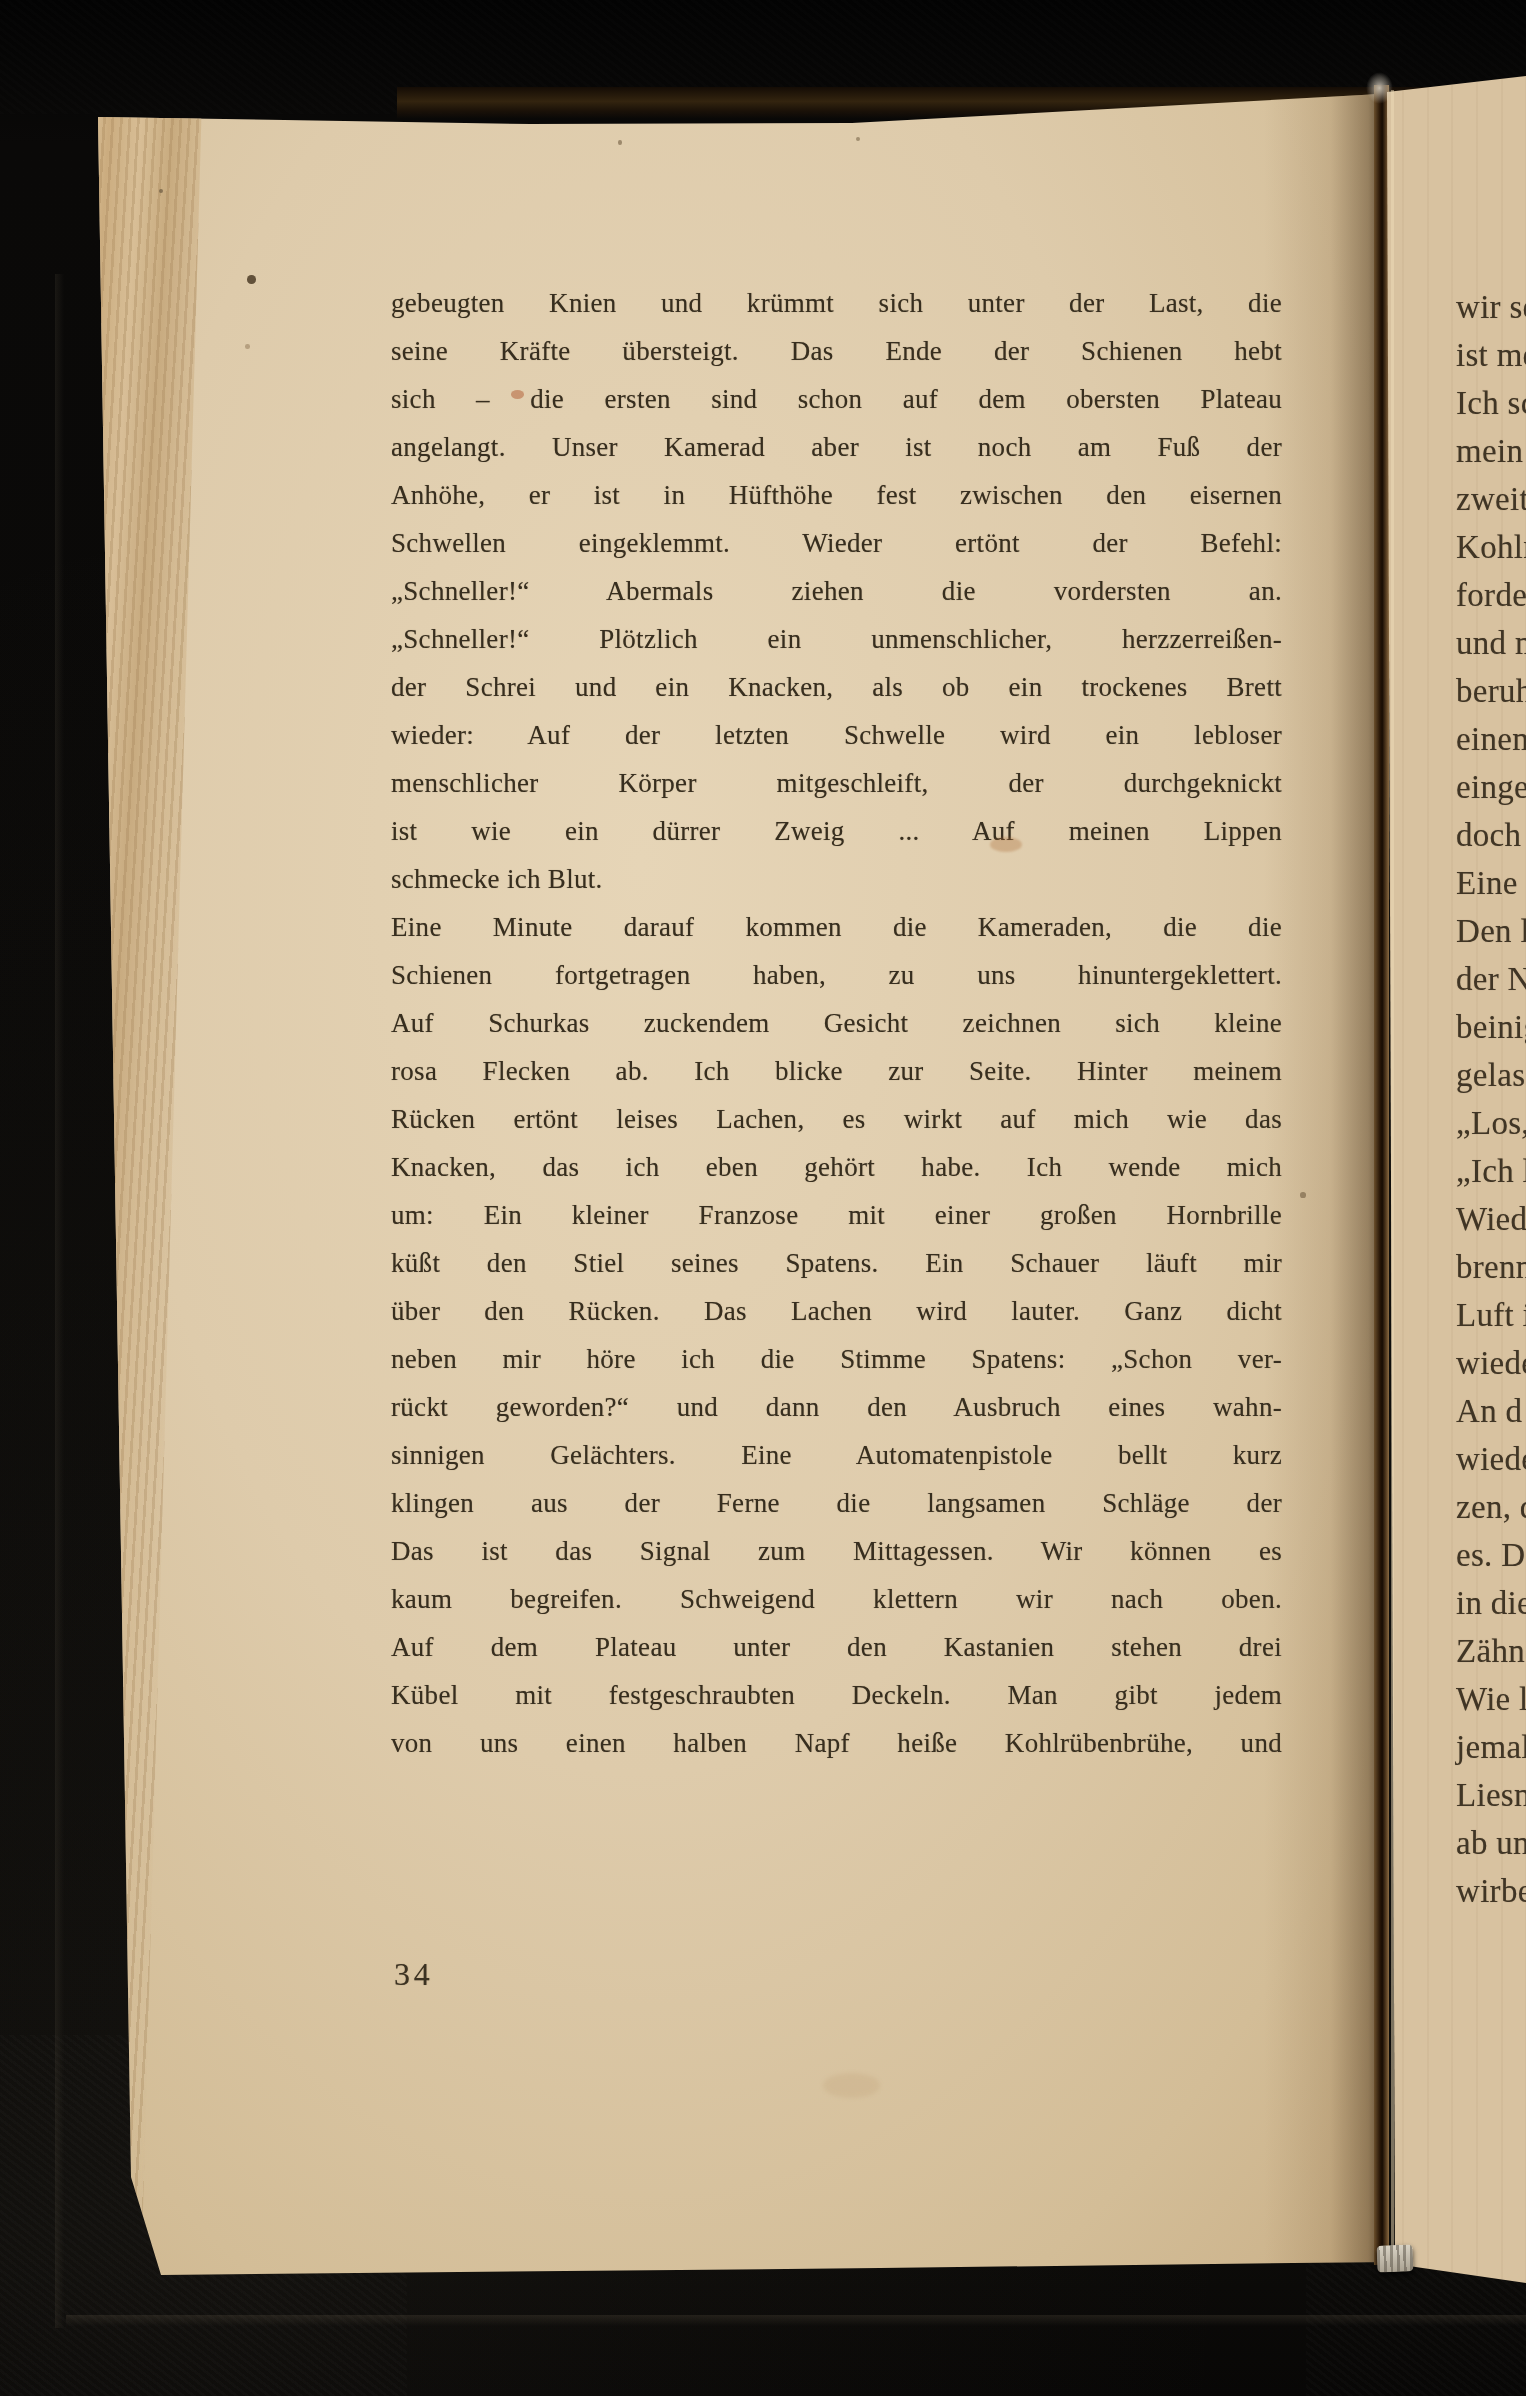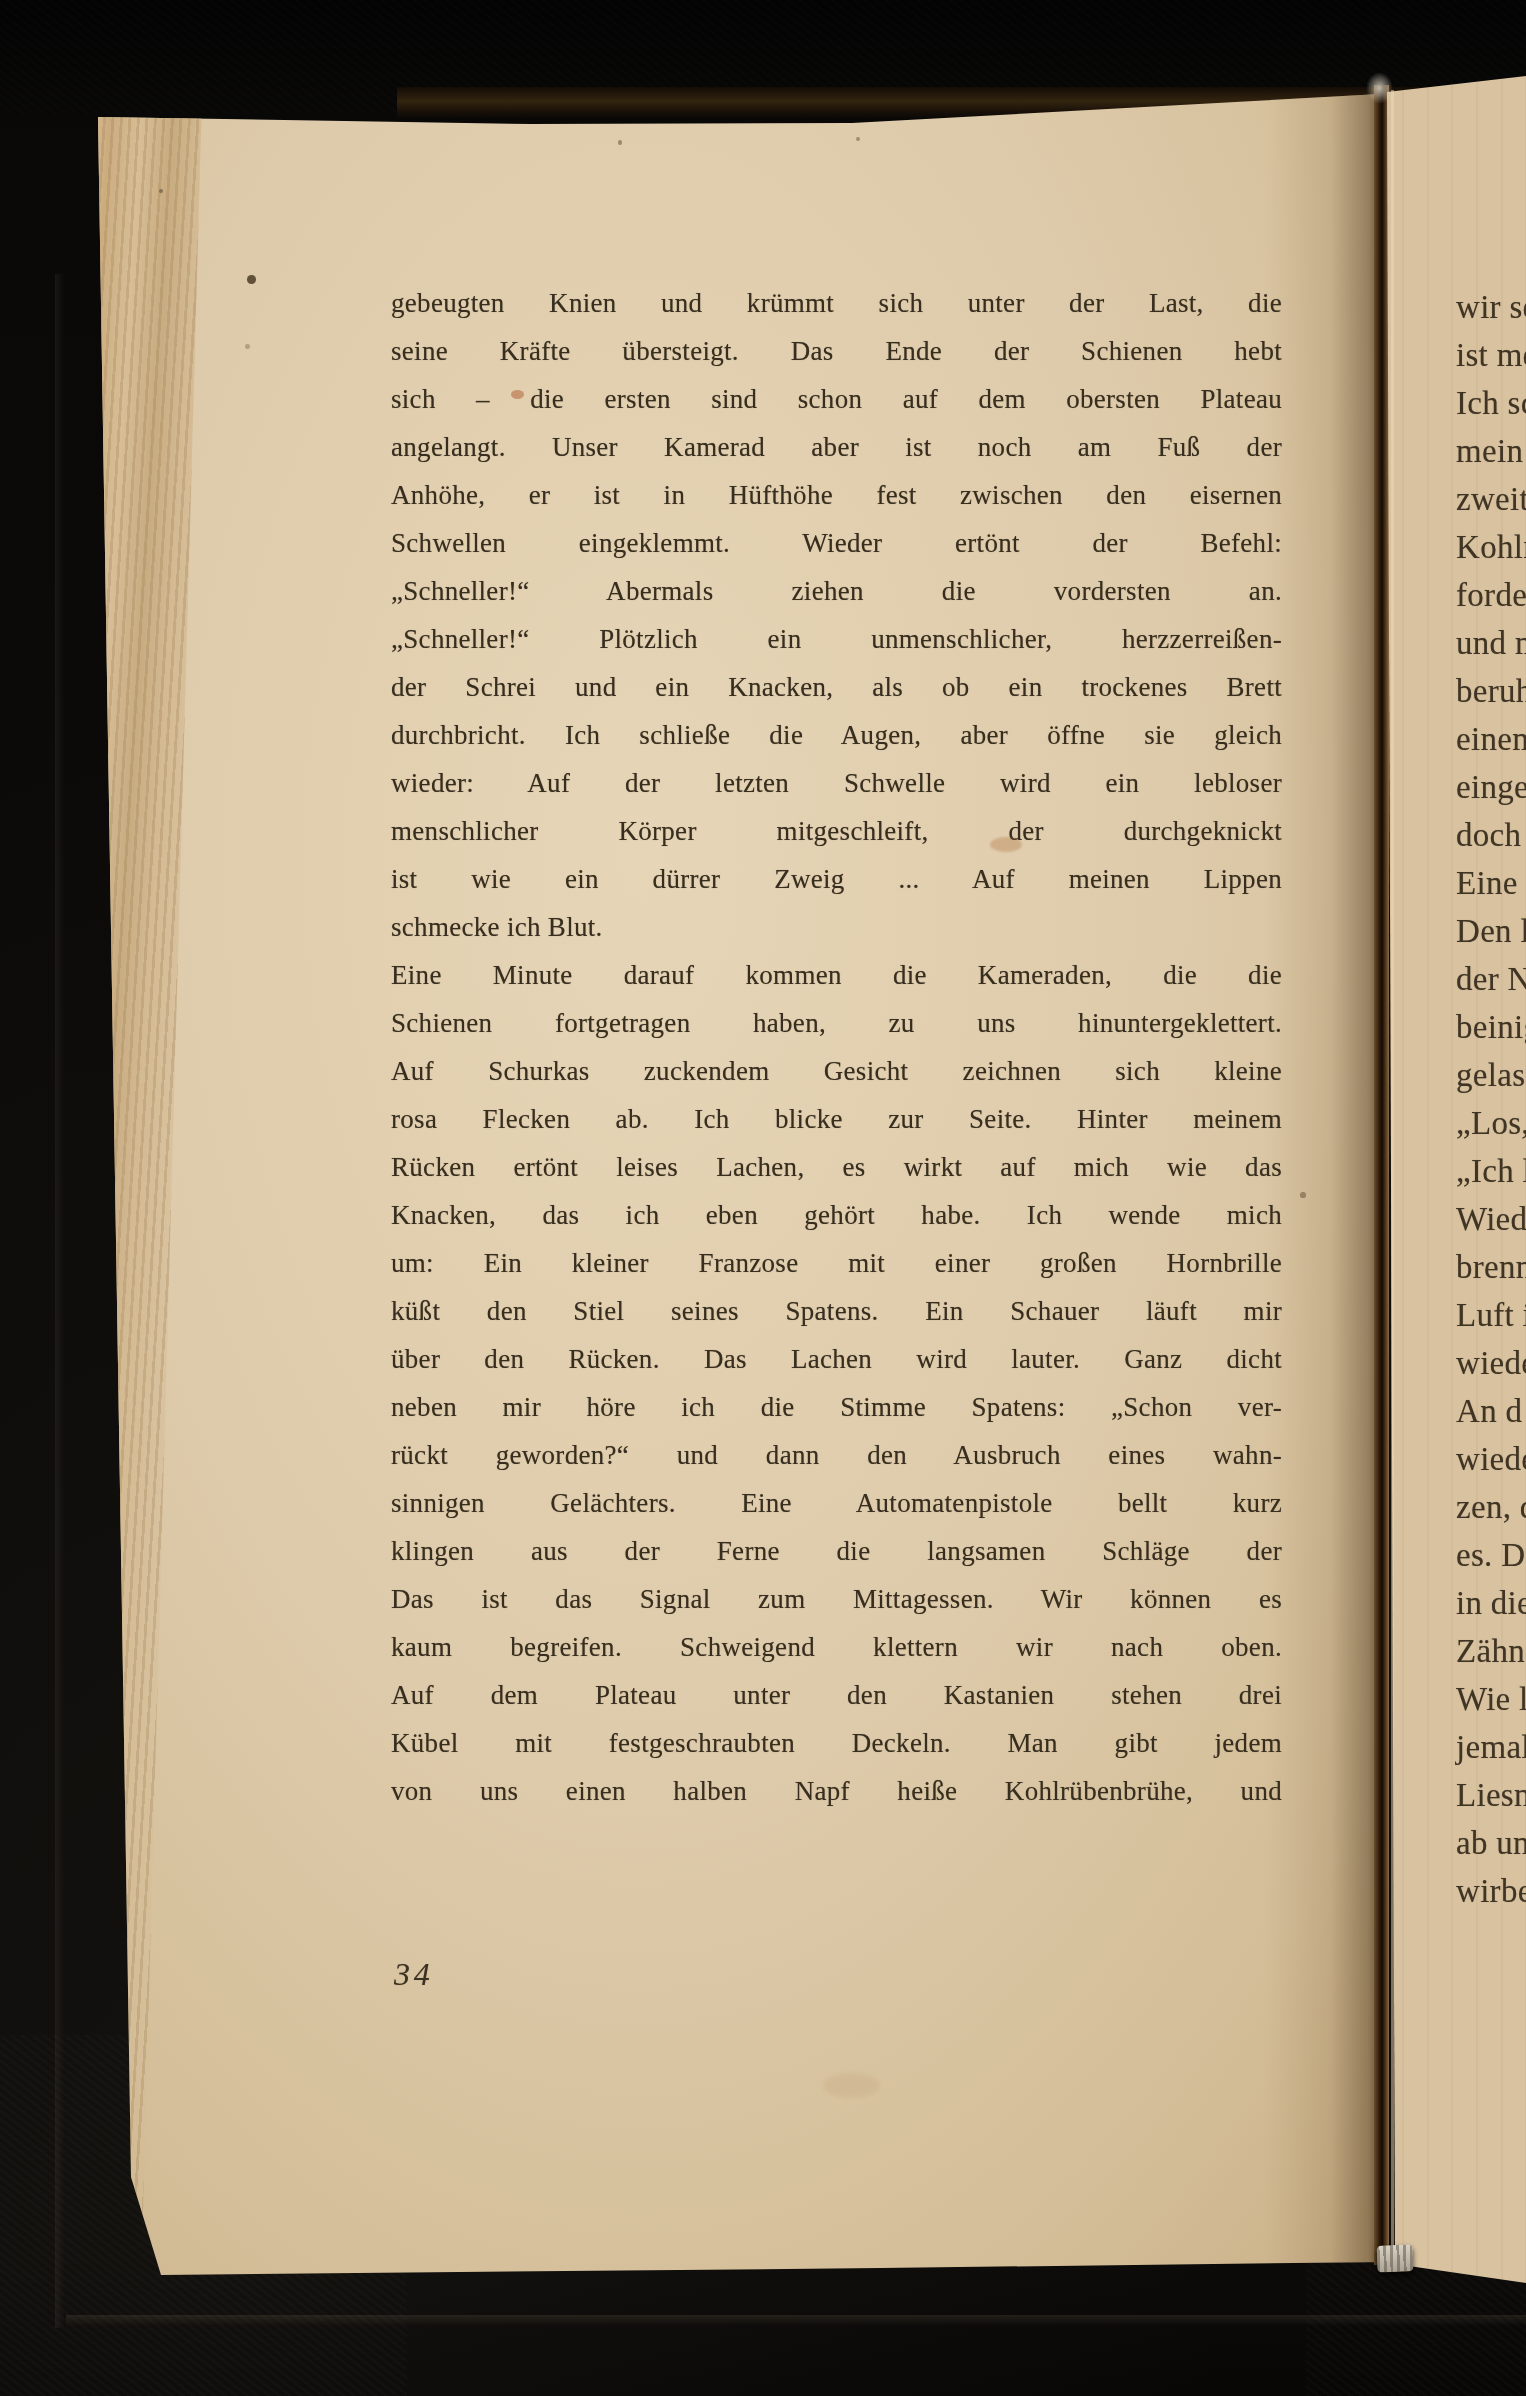--- a/index.html
+++ b/index.html
@@ -50,21 +50,21 @@
       linear-gradient(90deg, #a5865c 0px, #c2a276 15px, #cfb58d 38px, #d9c3a0 76px, #ddc9a8 123px, #d8c2a0 139px);}
   .right-crease-hl{position:absolute;left:1391px;top:90px;width:2.8px;height:2177px;background:rgba(238,219,183,0.5);}
 
   
   .text-block{position:absolute;left:391px;top:279px;width:891px;
     font-size:27px;line-height:48px;color:#372e1f;letter-spacing:0.3px;
     text-shadow:0 0 0.9px rgba(75,60,35,0.45);}
   .text-block .line{text-align:justify;text-align-last:justify;height:48px;overflow:visible;}
   .text-block .line.endpara{text-align-last:left;}
   .page-number{position:absolute;left:394px;top:1956px;font-size:32px;letter-spacing:3.8px;
-    color:#3b3222;text-shadow:0 0 0.9px rgba(75,60,35,0.45);font-style:italic;}
+    color:#3b3222;text-shadow:0 0 0.9px rgba(75,60,35,0.45);}
   .right-text{position:absolute;left:1456px;top:283px;width:189px;
     font-size:33px;line-height:48px;color:#403525;letter-spacing:0.3px;white-space:pre;
     text-shadow:0 0 0.9px rgba(75,60,35,0.4);}
   .right-text .frag{height:48px;}
 
   
   .speck{position:absolute;border-radius:50%;}
   .sp1{left:247px;top:275px;width:8.5px;height:8.5px;background:#4c3c26;opacity:.85;}
   .sp2{left:159px;top:189px;width:3.8px;height:3.8px;background:#6b5a40;opacity:.7;}
   .sp3{left:245px;top:344px;width:4.7px;height:4.7px;background:#8d7454;opacity:.5;}
@@ -108,21 +108,20 @@
   <div class="text-block">
       <div class="line">gebeugten Knien und krümmt sich unter der Last, die</div>
       <div class="line">seine Kräfte übersteigt. Das Ende der Schienen hebt</div>
       <div class="line">sich – die ersten sind schon auf dem obersten Plateau</div>
       <div class="line">angelangt. Unser Kamerad aber ist noch am Fuß der</div>
       <div class="line">Anhöhe, er ist in Hüfthöhe fest zwischen den eisernen</div>
       <div class="line">Schwellen eingeklemmt. Wieder ertönt der Befehl:</div>
       <div class="line">„Schneller!“ Abermals ziehen die vordersten an.</div>
       <div class="line">„Schneller!“ Plötzlich ein unmenschlicher, herzzerreißen-</div>
       <div class="line">der Schrei und ein Knacken, als ob ein trockenes Brett</div>
-      <div class="line">durchbricht. Ich schließe die Augen, aber öffne sie gleich</div>
       <div class="line">wieder: Auf der letzten Schwelle wird ein lebloser</div>
       <div class="line">menschlicher Körper mitgeschleift, der durchgeknickt</div>
       <div class="line">ist wie ein dürrer Zweig ... Auf meinen Lippen</div>
       <div class="line endpara">schmecke ich Blut.</div>
       <div class="line">Eine Minute darauf kommen die Kameraden, die die</div>
       <div class="line">Schienen fortgetragen haben, zu uns hinuntergeklettert.</div>
       <div class="line">Auf Schurkas zuckendem Gesicht zeichnen sich kleine</div>
       <div class="line">rosa Flecken ab. Ich blicke zur Seite. Hinter meinem</div>
       <div class="line">Rücken ertönt leises Lachen, es wirkt auf mich wie das</div>
       <div class="line">Knacken, das ich eben gehört habe. Ich wende mich</div>

